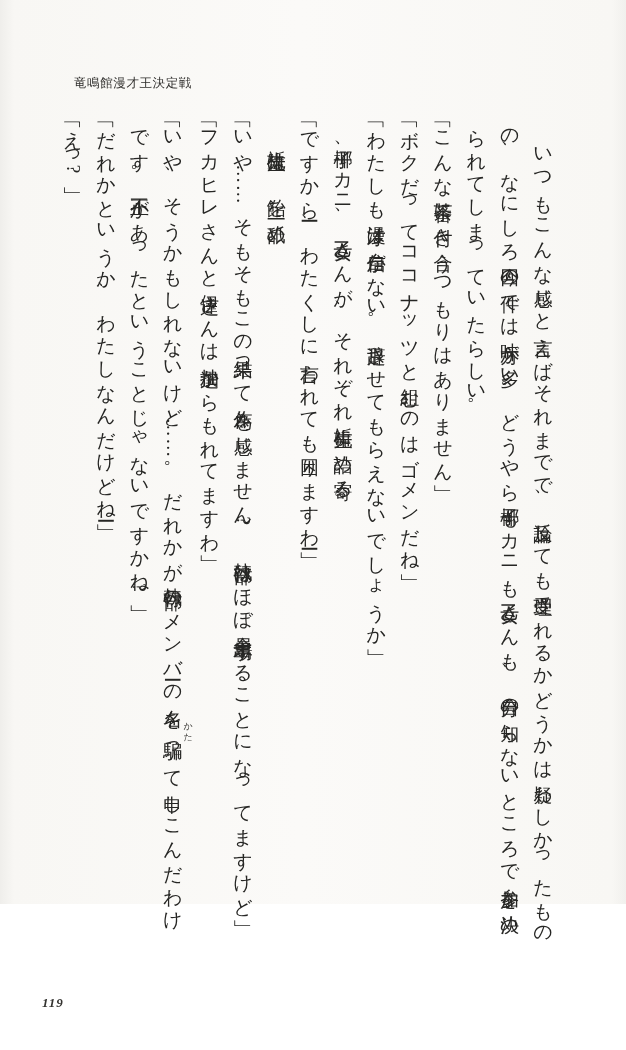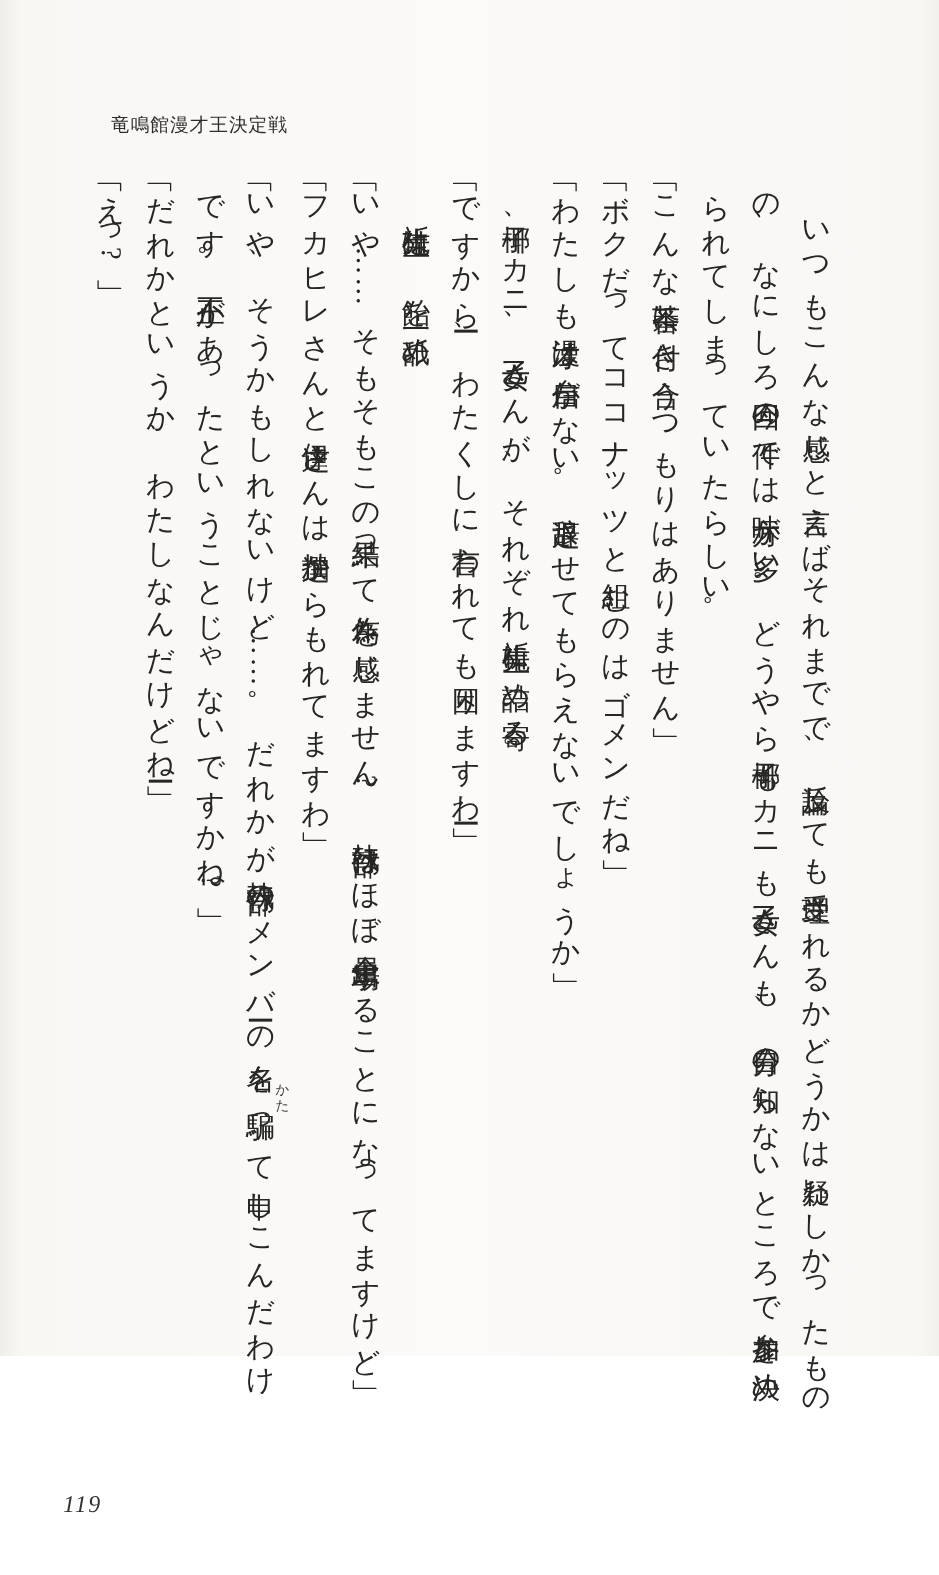--- a/index.html
+++ b/index.html
@@ -54,24 +54,25 @@
   }
   rt {
     font-size: 9px;
     letter-spacing: 0.5px;
     color: #3a3936;
   }
   .page-number {
     position: absolute;
     top: 995px;
     left: 42px;
-    font-size: 16px;
+    font-size: 13px;
     font-style: italic;
     letter-spacing: 1px;
     color: #343330;
+    font-weight: bold;
   }
 </style>
 </head>
 <body>
 
 <div class="page">
 
   <div class="running-header">竜鳴館漫才王決定戦</div>
 
   <div class="text-block">

